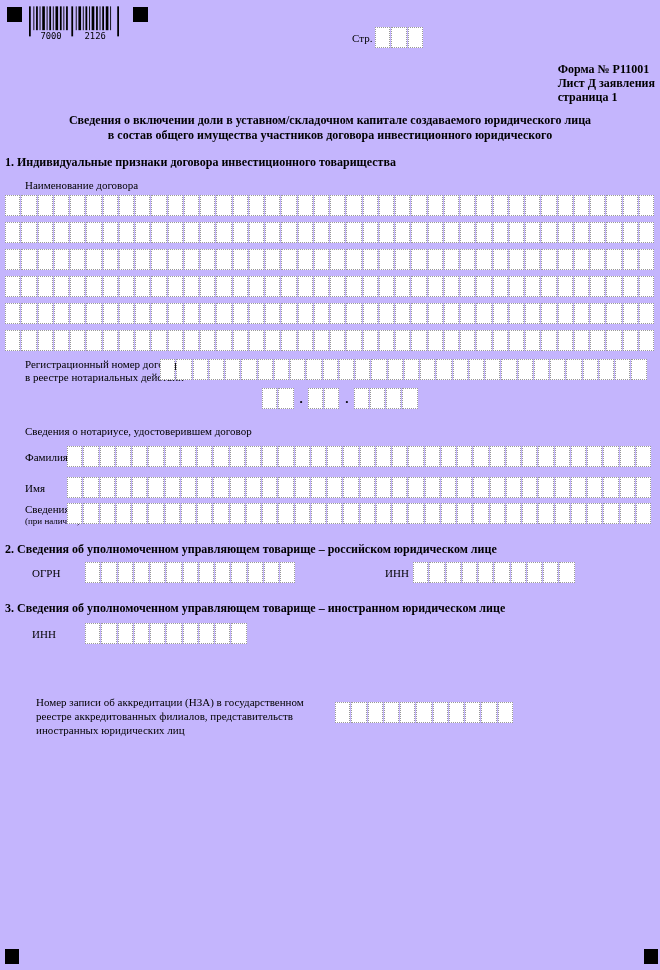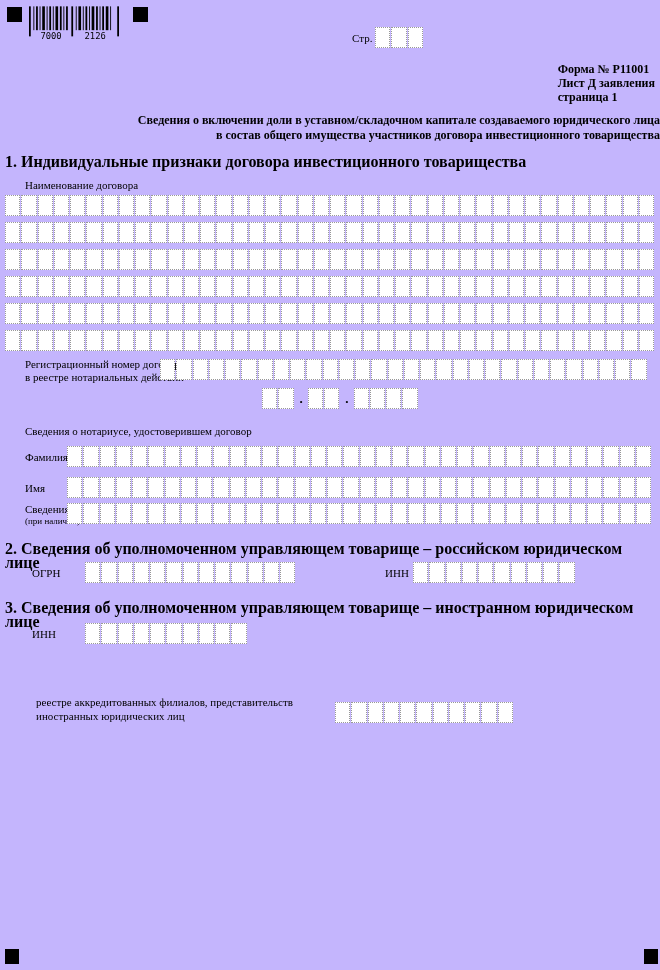--- a/index.html
+++ b/index.html
@@ -8,22 +8,22 @@
     position:relative; width:660px; height:970px; background:#c4b5fd;
     font-family:"Liberation Serif","DejaVu Serif",serif; color:#000;
     overflow:hidden;
   }
   .abs { position:absolute; }
   .sq { width:15px; height:15px; background:#000; }
   .sq-b { width:14px; height:15px; background:#000; }
   .lbl { font-size:11px; line-height:13px; color:#000; }
   .lbl-sm { font-size:9px; line-height:11px; color:#000; }
   .head-right { text-align:left; font-weight:bold; font-size:12px; line-height:14px; }
-  .title { width:660px; text-align:right; font-weight:bold; font-size:12px; line-height:15px; }
-  .sec-heading { font-weight:bold; font-size:16px; line-height:14px; }
+  .title { width:660px; text-align:center; font-weight:bold; font-size:12px; line-height:15px; }
+  .sec-heading { font-weight:bold; font-size:12px; line-height:14px; }
   .cellrow { display:flex; flex-wrap:nowrap; }
   .cell {
     flex:none; width:15.25px; height:21px; background:#fff;
     border:1px dotted #989898; margin-right:1px;
   }
   .gridrow { margin-bottom:6px; }
   .datewrap { display:flex; align-items:center; }
   .datedot { font-size:13px; font-weight:bold; padding:0 5px; line-height:21px; }
   .barcode-num { font-family:"DejaVu Sans Mono",monospace; }
 </style>
@@ -74,21 +74,21 @@
     </div>
 
   <div class="abs head-right" style="right:5px;top:62px">
     <div>Форма № Р11001</div>
     <div>Лист Д заявления</div>
     <div>страница 1</div>
   </div>
 
   <div class="abs title" style="left:0;top:113px">
     <div>Сведения о включении доли в уставном/складочном капитале создаваемого юридического лица</div>
-    <div>в состав общего имущества участников договора инвестиционного товарищества</div>
+    <div>в состав общего имущества участников договора инвестиционного юридического</div>
   </div>
 
   <div class="abs sec-heading" style="left:5px;top:155px">1. Индивидуальные признаки договора инвестиционного товарищества</div>
   <div class="abs lbl" style="left:25px;top:179px">Наименование договора</div>
 
   <div class="abs" style="left:5px;top:195px">
     <div class="cellrow gridrow">
         <span class="cell"></span>
         <span class="cell"></span>
         <span class="cell"></span>
@@ -564,20 +564,21 @@
       <span class="cell"></span>
       <span class="cell"></span>
       <span class="cell"></span>
       <span class="cell"></span>
       <span class="cell"></span>
       <span class="cell"></span>
     </div>
 
 
   <div class="abs lbl" style="left:36px;top:695px;line-height:14px">
+    <div>Номер записи об аккредитации (НЗА) в государственном</div>
     <div>реестре аккредитованных филиалов, представительств</div>
     <div>иностранных юридических лиц</div>
   </div>
   <div class="abs cellrow" style="left:335px;top:702px">
       <span class="cell"></span>
       <span class="cell"></span>
       <span class="cell"></span>
       <span class="cell"></span>
       <span class="cell"></span>
       <span class="cell"></span>

